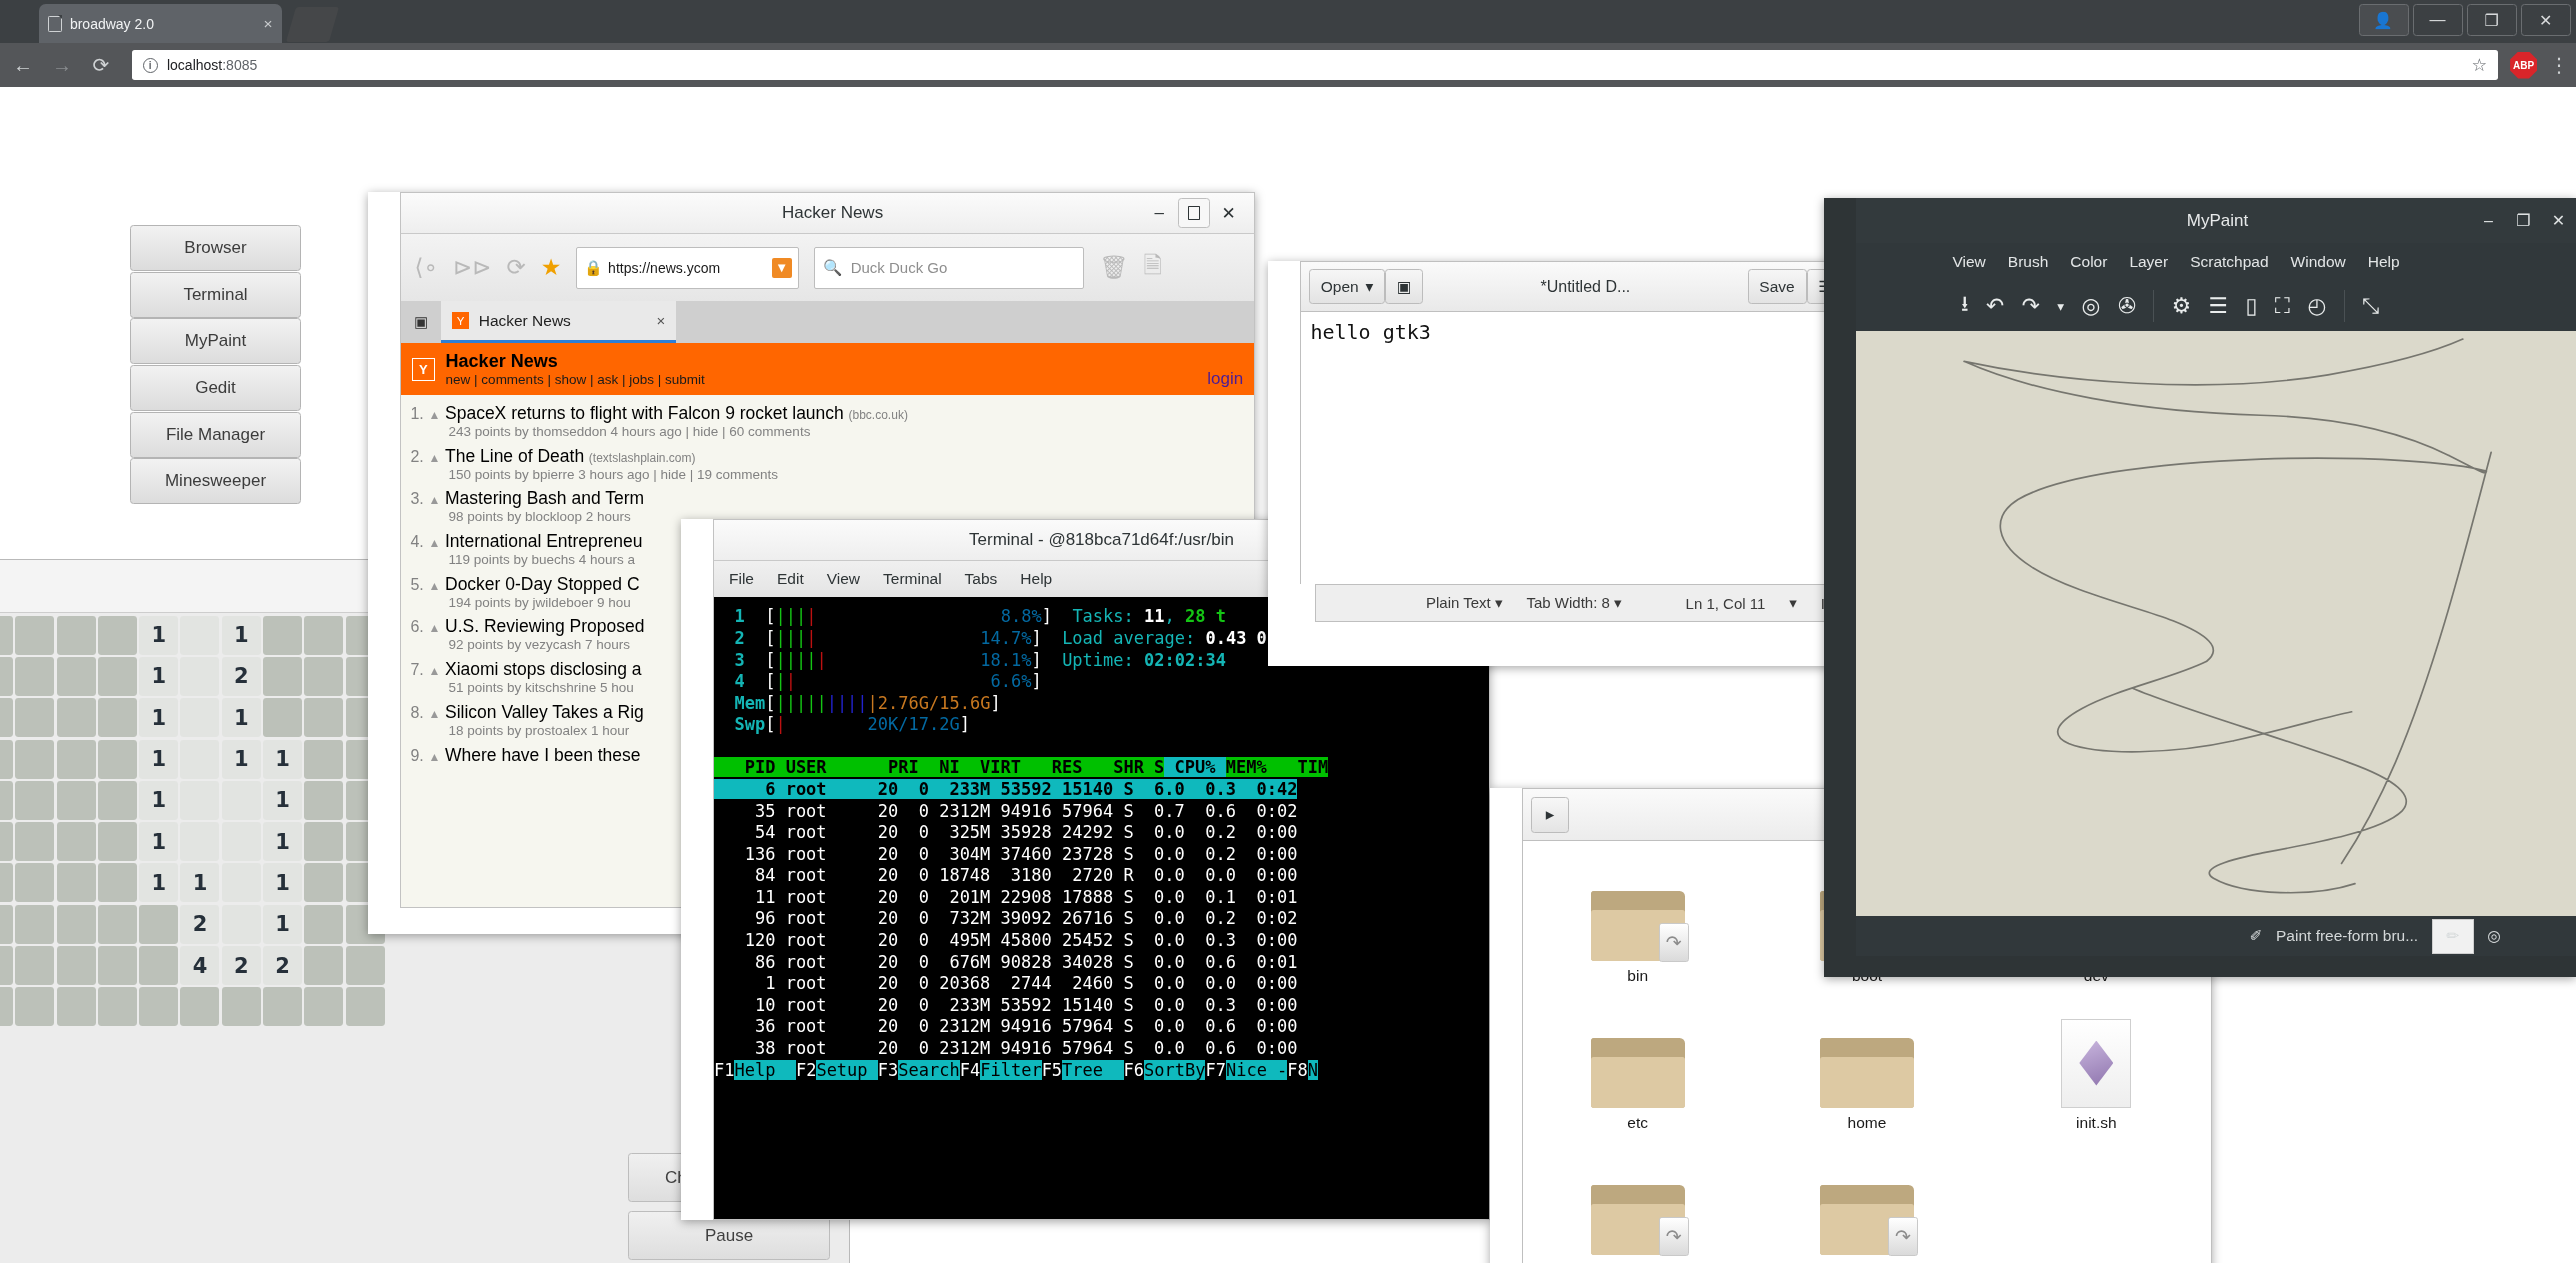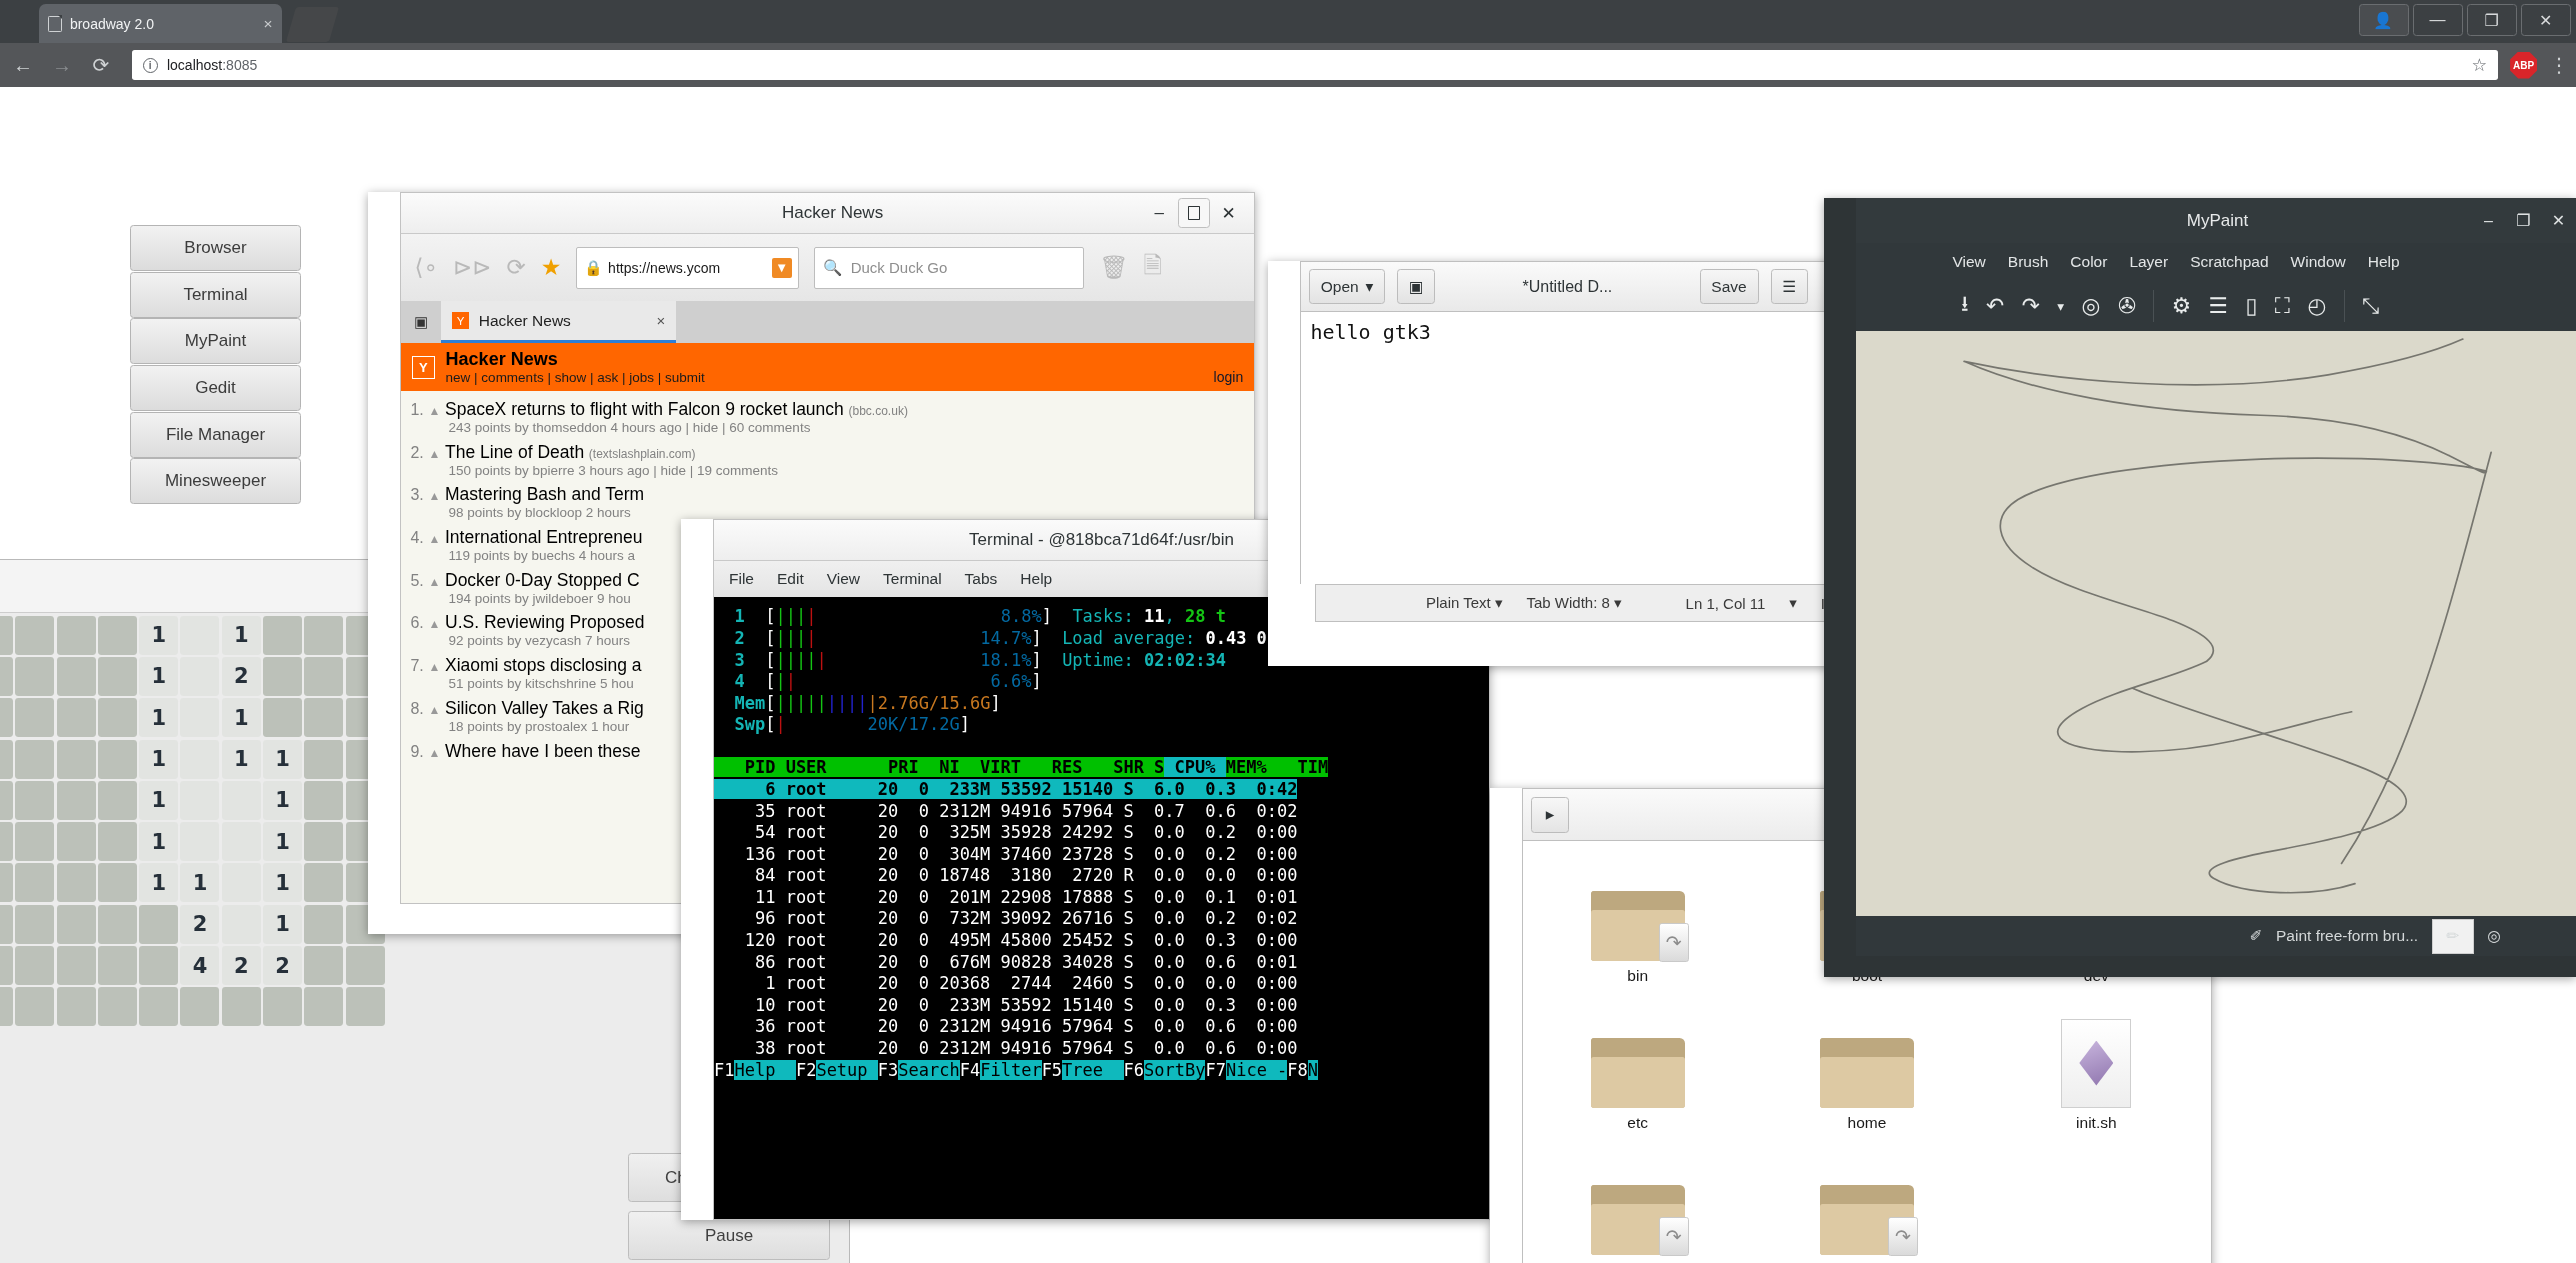--- a/index.html
+++ b/index.html
@@ -172,21 +172,21 @@
   #hn-bar{
     background:#ff6600; padding:6px 10.8px; display:flex; align-items:center; gap:10.8px;
     border-left:0.7px solid #c2c2c2;border-right:0.7px solid #c2c2c2;
   }
   #hn-bar .logo{
     width:23px;height:23px;border:1.3px solid #fff;color:#fff;font-size:13px;font-weight:bold;
     display:flex;align-items:center;justify-content:center;flex:0 0 auto;
   }
   #hn-bar .hn-ttl{font-size:18px;font-weight:bold;color:#000;line-height:1.15;}
   #hn-bar .hn-links{font-size:13.5px;color:#1b1b1b;}
-  #hn-bar .hn-login{margin-left:auto;font-size:14px;color:#0f172a;margin-top:20px;}
+  #hn-bar .hn-login{margin-left:auto;font-size:17px;color:#4c1d95;margin-top:20px;}
   #hn-list{
     background:#f6f6ef; padding:8px 9.4px 0 9.4px; height:513px; overflow:hidden;
     border-left:0.7px solid #c2c2c2;border-right:0.7px solid #c2c2c2;border-bottom:0.7px solid #c2c2c2;
   }
   .hn-item{ margin-bottom:6.7px; }
   .hn-row1{ display:flex; align-items:baseline; gap:4.7px; font-size:17.5px; color:#000; white-space:nowrap;}
   .hn-rank{ color:#828282; font-size:16px; }
   .hn-tri{ color:#999; font-size:12px; }
   .hn-host{ color:#828282; font-size:12px; }
   .hn-row2{ margin-left:38px; font-size:13.5px; color:#828282; white-space:nowrap;}
@@ -212,21 +212,21 @@
   #htop-hdr{ background:#00c000;color:#000; font-weight:bold; }
   .htop-sel{ background:#0fb9bd; color:#000; font-weight:bold; }
   #htop-fkeys{ }
   #htop-fkeys .fk{ background:#000;color:#fff; }
   #htop-fkeys .fl{ background:#0fb9bd;color:#000; }
 
   
   #gedwin{ left:1268px; top:174px; width:681px; height:405px; }
   #ged-hdr{
     height:51px; background:linear-gradient(#fafafa,#e9e9e9);
-    border:0.7px solid #bfbfbf; display:flex;align-items:center;gap:12px;padding:0 8px;
+    border:0.7px solid #bfbfbf; display:flex;align-items:center;gap:0;padding:0 8px;
   }
   .ged-btn{
     height:35px; background:linear-gradient(#f6f6f6,#e3e3e3);
     border:0.7px solid #bcbcbc;border-radius:3.4px;
     display:flex;align-items:center;justify-content:center;gap:6.7px;padding:0 10.8px;
     font-size:15.5px;color:#2e3436;
   }
   #ged-title{ flex:1 1 auto; text-align:center; font-size:16px; color:#2e3436;}
   #ged-body{
     height:272px; background:#fff; border-left:0.7px solid #bfbfbf;border-right:0.7px solid #bfbfbf;

